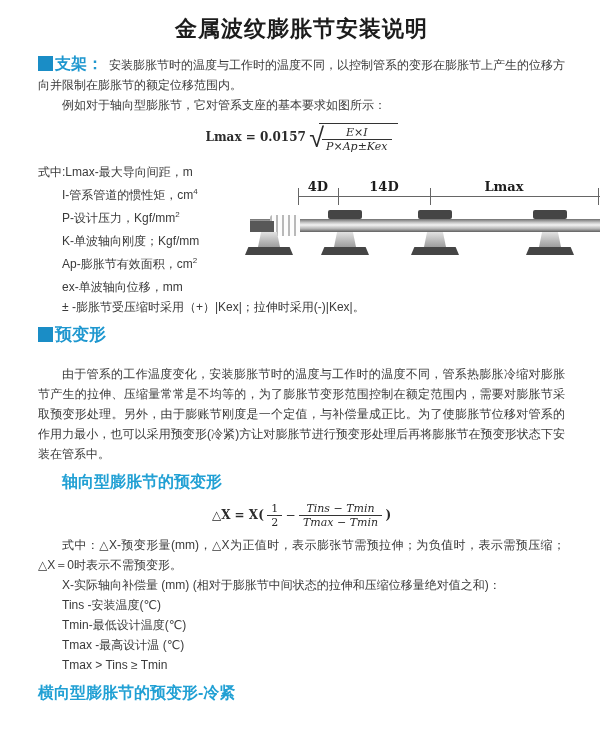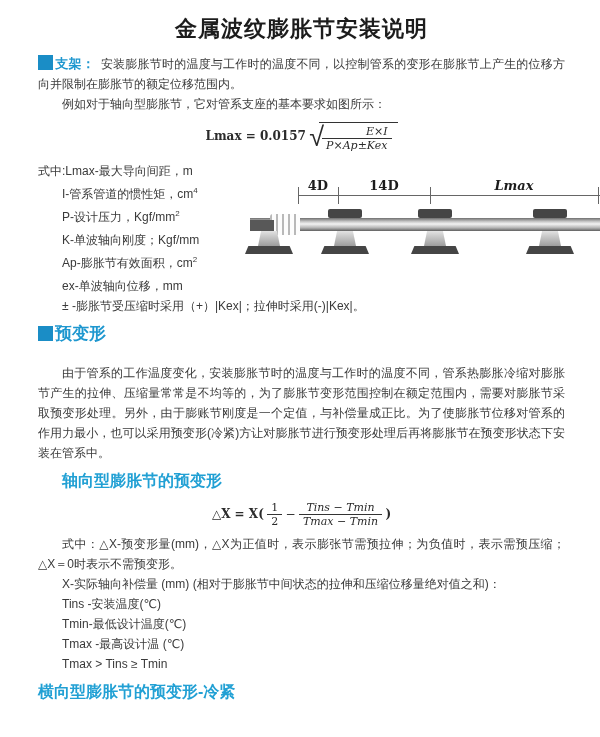--- a/index.html
+++ b/index.html
@@ -11,48 +11,48 @@
   .page{padding:12px 35px 0 38px;}
   .doc-title{
     text-align:center;font-size:22px;font-weight:bold;color:#1c1c1c;
     line-height:30px;margin:2px 0 10px 0;letter-spacing:1px;
   }
   .sec-head-inline{margin-top:4px;text-align:justify;}
   .blue-square{
     display:inline-block;width:15px;height:15px;background:#1a8dc6;
     vertical-align:-2px;margin-right:2px;
   }
-  .sec-head-text{color:#1e97cf;font-size:13px;font-weight:bold;margin-right:6px;}
+  .sec-head-text{color:#1e97cf;font-size:16px;font-weight:bold;margin-right:6px;}
   .body-par{text-align:justify;margin:0;}
   .indent{ text-indent:2em; }
   .formula-row{text-align:center;margin:8px 0 6px 0;color:#2b2b2b;}
   .math{font-family:"DejaVu Serif","Liberation Serif",serif;}
   .math-bold{font-weight:bold;}
   .frac{display:inline-block;vertical-align:middle;text-align:center;font-size:11px;line-height:13px;}
   .frac .num{display:block;border-bottom:1px solid #333;padding:0 4px;}
   .frac .den{display:block;padding:0 4px;}
   .sqrt-sign{font-size:27px;line-height:20px;vertical-align:middle;font-weight:400;color:#2b2b2b;}
   .radicand{display:inline-block;border-top:1.5px solid #333;padding:2px 6px 0 3px;vertical-align:middle;margin-left:-5px;}
-  .radicand .frac .num{border-bottom:1px solid #333;text-align:right;}
+  .radicand .frac .num{border-bottom:1px solid #333;}
   .mi{font-style:italic;}
   .defs-wrap{position:relative;margin-top:2px;}
   .def-line{line-height:20px;}
   .def-line.ind{margin-left:24px;}
   sup{font-size:8px;}
 
   
   .diagram{position:absolute;left:212px;top:24px;width:352px;height:100px;}
   .dim-line{position:absolute;left:48px;width:302px;top:13px;height:1px;background:#666;}
   .tick{position:absolute;top:5px;width:1px;height:17px;background:#666;}
   .tick.t1{left:48px;}.tick.t2{left:88px;}.tick.t3{left:180px;}.tick.t4{left:348px;}
   .dim-label{position:absolute;top:-3px;font-family:"DejaVu Serif","Liberation Serif",serif;
     font-weight:bold;font-size:13px;color:#1c1c1c;text-align:center;line-height:14px;}
   .dim-label.l1{left:48px;width:40px;}
   .dim-label.l2{left:88px;width:92px;}
-  .dim-label.l3{left:180px;width:168px;font-style:italic;}
+  .dim-label.l3{left:170px;width:168px;}
   .pipe{position:absolute;left:0;right:0;top:36px;height:13px;
     background:linear-gradient(to bottom,#6f6f6f 0%,#c8c8c8 28%,#f2f2f2 46%,#b5b5b5 75%,#5f5f5f 100%);}
   .bellows{position:absolute;left:20px;width:30px;top:32px;height:21px;border-radius:3px;
     background:repeating-linear-gradient(90deg,#b9b9b9 0 2px,#fdfdfd 2px 6px);}
   .anchor-block{position:absolute;left:0;top:38px;width:24px;height:11px;background:#585858;}
   .support{position:absolute;width:48px;height:46px;top:27px;}
   .support .cap{position:absolute;left:7px;top:0;width:34px;height:9px;background:#454545;border-radius:2px;}
   .support .ped{position:absolute;left:13px;top:22px;width:22px;height:15px;
     background:linear-gradient(#e2e2e2,#9d9d9d);clip-path:polygon(14% 0,86% 0,100% 100%,0 100%);}
   .support .base{position:absolute;left:0;top:37px;width:48px;height:8px;background:#454545;

